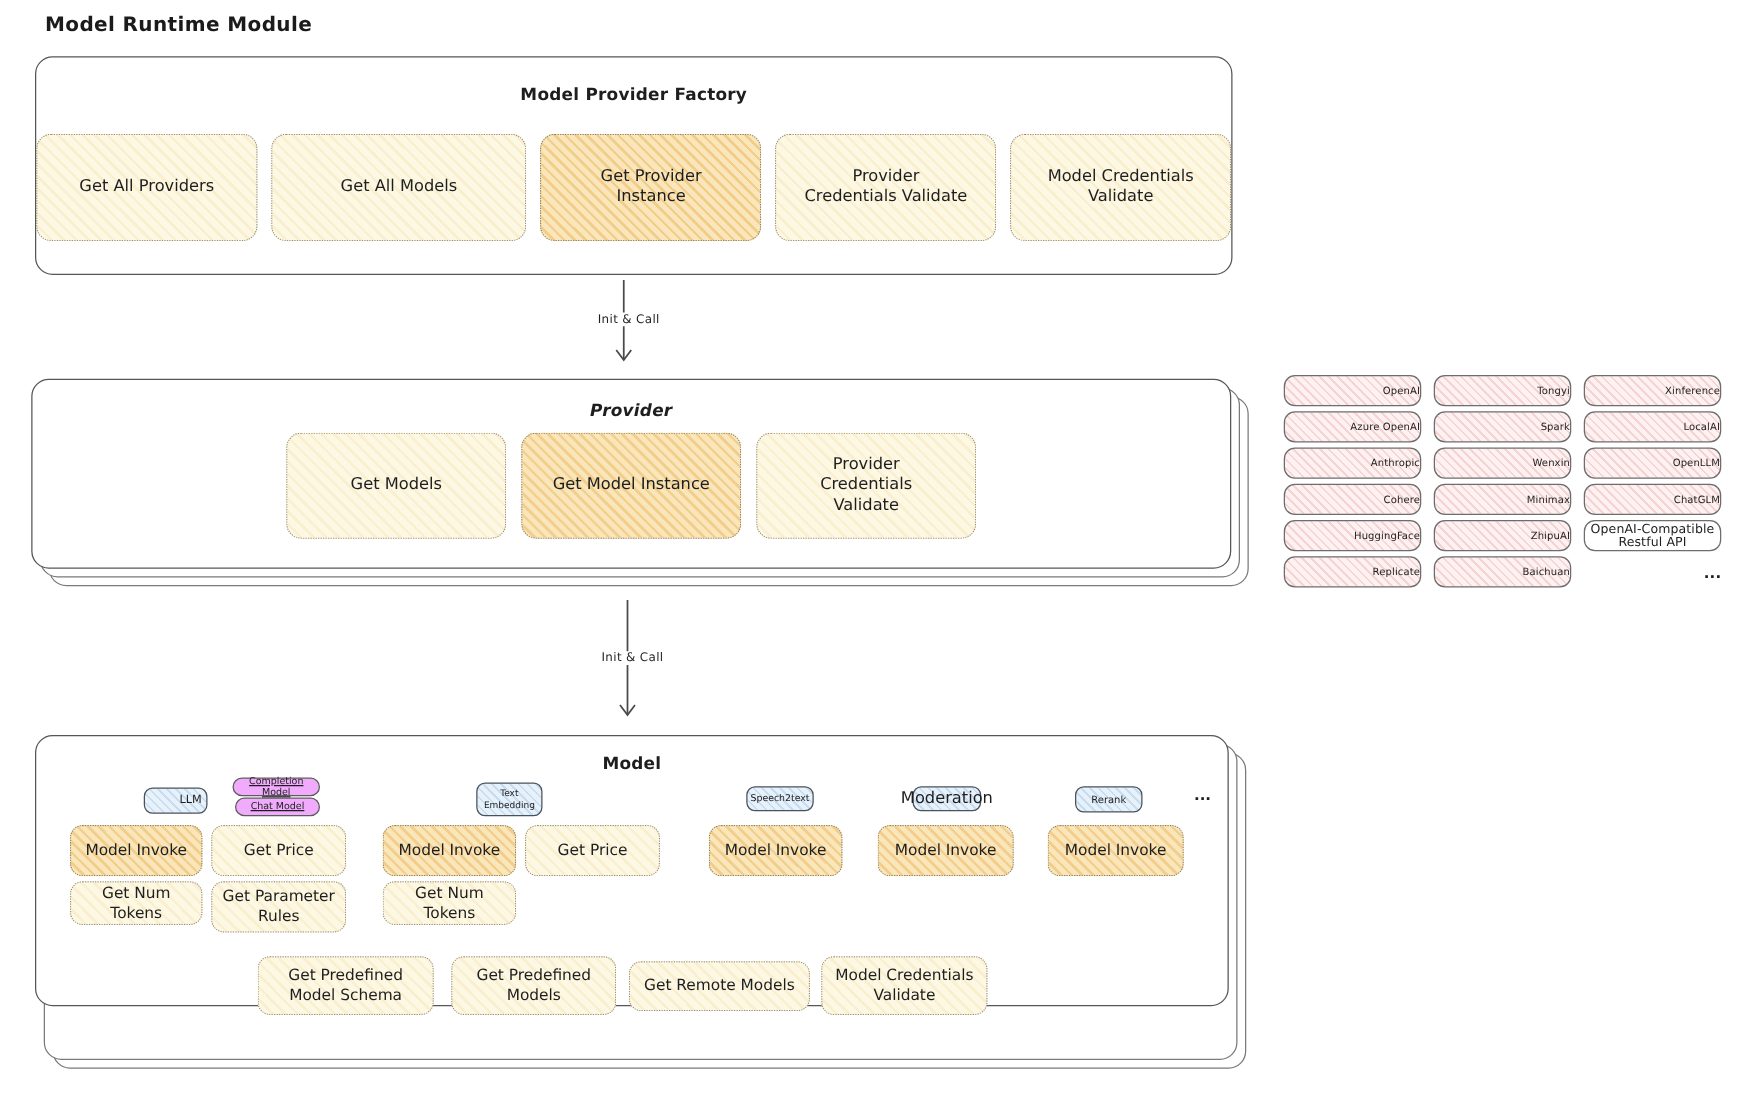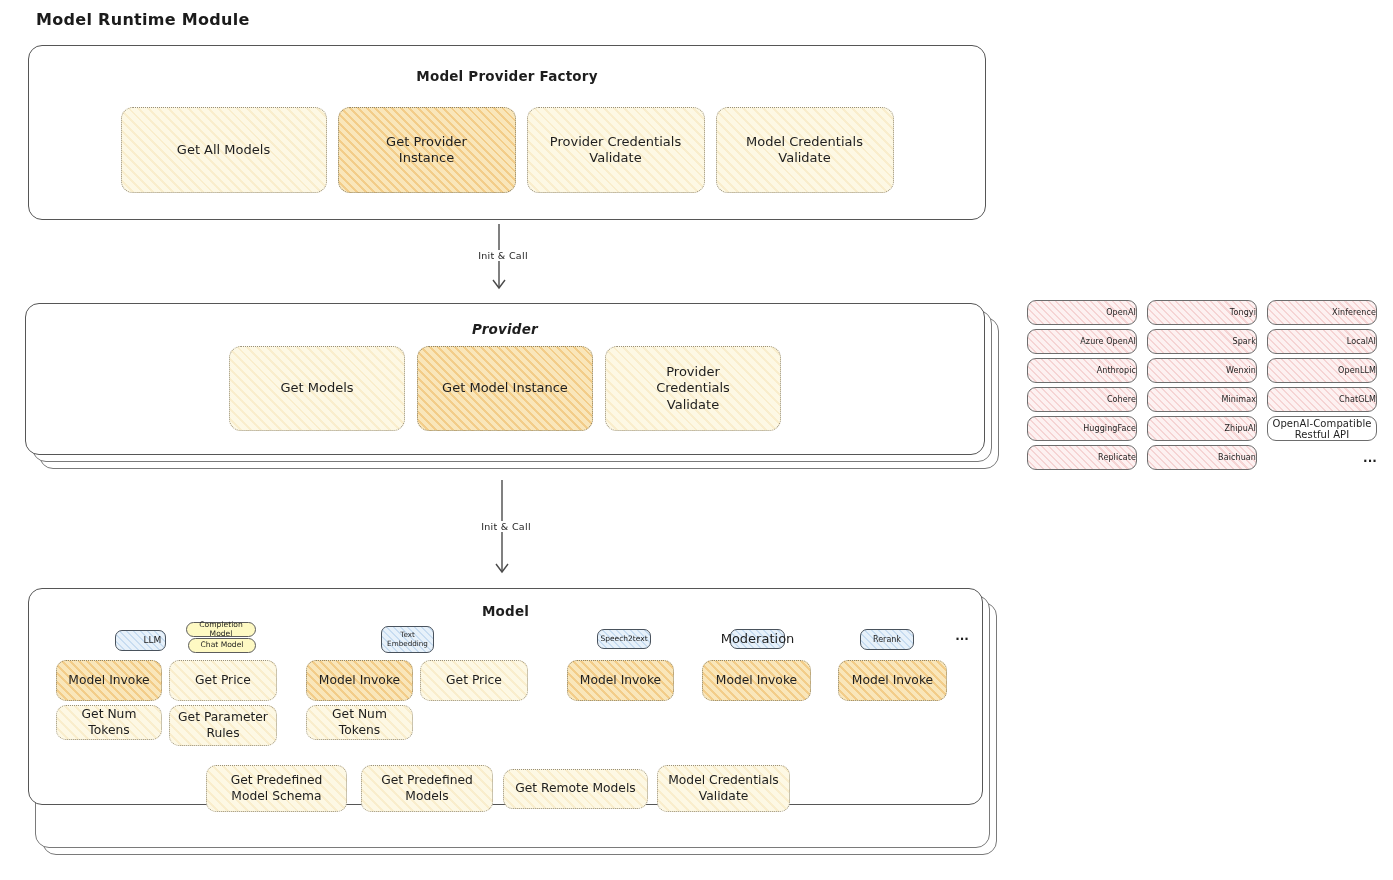--- a/index.html
+++ b/index.html
@@ -42,21 +42,21 @@
   .abs{position:absolute;}
   .node.sm{font-size:12.3px;padding:2px 6px;border-radius:10px;}
   
   .tag{
     position:absolute;display:flex;align-items:center;justify-content:center;text-align:center;
     box-sizing:border-box;border:1.1px solid #49525c;border-radius:7px;
     background-color:#e7f1fa;
     background-image:repeating-linear-gradient(45deg,rgba(128,173,219,.30) 0 1.5px,transparent 1.5px 5px);
     font-size:8px;line-height:1.15;
   }
-  .tag.white{background:#fef9c3;border-color:#5c5c5c;font-size:7.6px;border-radius:8px;}
+  .tag.white{background:#f0abfc;border-color:#5c5c5c;font-size:7.6px;border-radius:8px;text-decoration:underline;}
   .tag.plain{background:none;border:none;font-size:12px;font-weight:700;}
   
   .pgrid{
     position:absolute;left:1027px;top:300px;
     display:grid;grid-template-columns:repeat(3,110px);grid-auto-rows:25px;
     column-gap:10px;row-gap:4px;
   }
   .pcell{
     display:flex;align-items:center;justify-content:flex-end;text-align:center;
     box-sizing:border-box;border:1.2px solid #6d6d6d;border-radius:9px;
@@ -76,20 +76,23 @@
 </head>
 <body>
 
 <div class="canvas">
 
   <h1 class="page-title">Model Runtime Module</h1>
 
   <section class="box" style="left:28px;top:45px;width:958px;height:175px;">
     <div class="box-title" style="top:22px;">Model Provider Factory</div>
     <div class="flex-row" style="left:0;right:0;top:61px;gap:11px;">
+      <div class="node" style="width:178px;height:86px;">
+          <span>Get All Providers</span>
+        </div>
       <div class="node" style="width:206px;height:86px;">
           <span>Get All Models</span>
         </div>
       <div class="node hl" style="width:178px;height:86px;">
           <span>Get Provider Instance</span>
         </div>
       <div class="node" style="width:178px;height:86px;">
           <span>Provider Credentials Validate</span>
         </div>
       <div class="node" style="width:178px;height:86px;">

